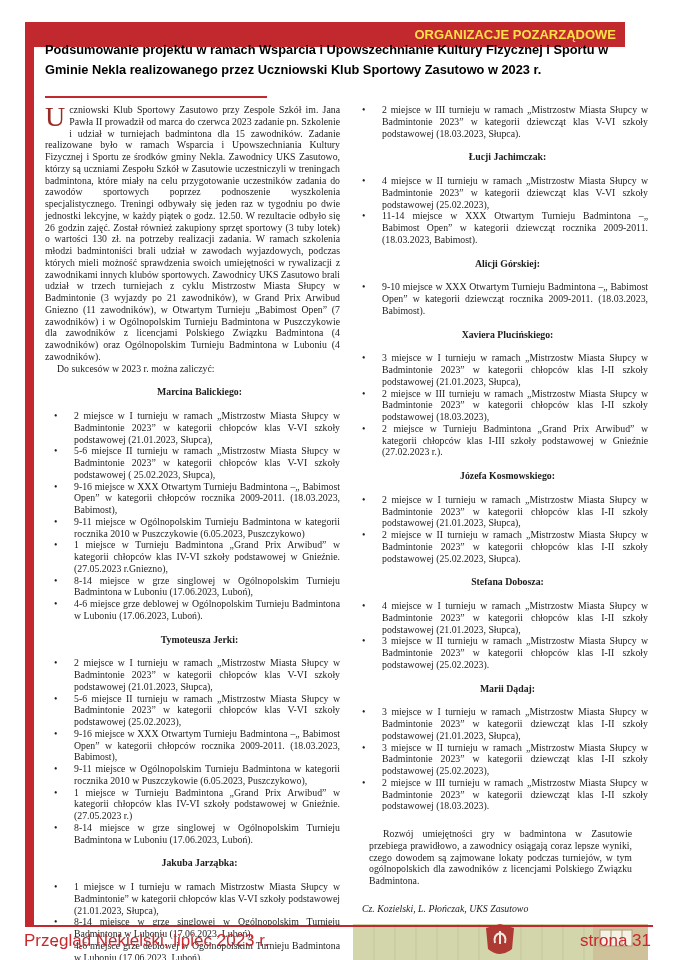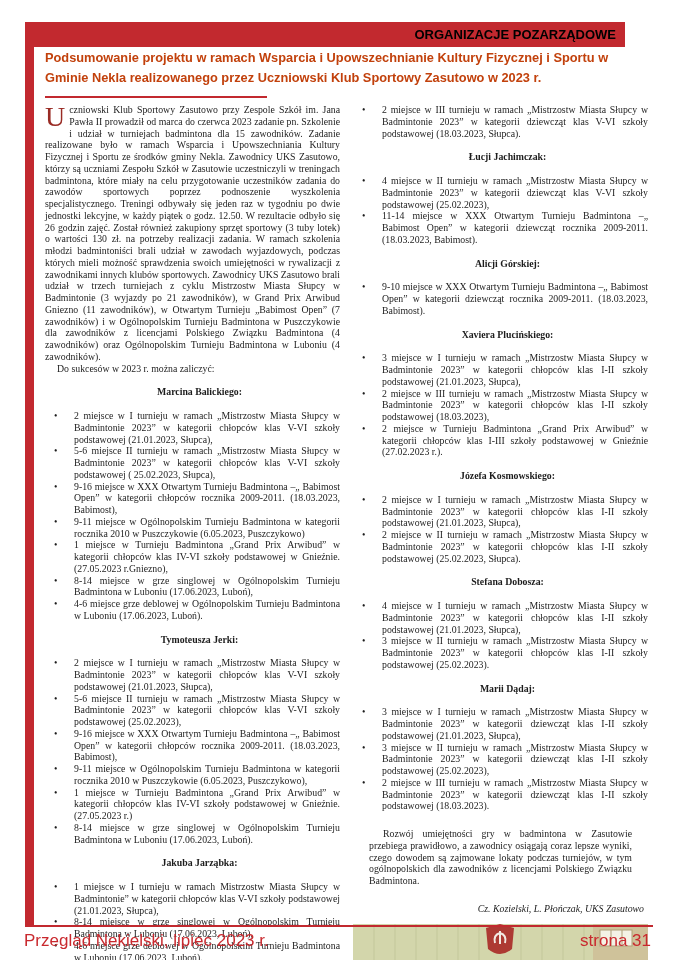--- a/index.html
+++ b/index.html
@@ -1,46 +1,46 @@
 <!DOCTYPE html>
 <html><head>
 <meta charset="utf-8">
 <style>
   html,body{margin:0;padding:0;background:#ffffff;}
   .page{position:relative;width:679px;height:960px;background:#fff;overflow:hidden;
         font-family:"Liberation Serif","DejaVu Serif",serif;color:#1c1c1c;}
 
   
   .band{position:absolute;left:25px;top:22px;width:600px;height:25px;background:#c2292f;
-        color:#000000;font-family:"Liberation Sans","DejaVu Sans",sans-serif;font-weight:bold;
+        color:#fde047;font-family:"Liberation Sans","DejaVu Sans",sans-serif;font-weight:bold;
         font-size:13px;line-height:25px;text-align:right;padding-right:9px;box-sizing:border-box;}
 
   
   .leftbar{position:absolute;left:25px;top:22px;width:9px;height:903px;background:#c2292f;}
 
   
-  .title{position:absolute;left:45px;top:48px;width:606px;color:#c2410c;
+  .title{position:absolute;left:45px;top:40px;width:606px;color:#000000;
          font-family:"Liberation Sans","DejaVu Sans",sans-serif;font-weight:bold;
          font-size:12.8px;line-height:19.5px;}
   .title-rule{position:absolute;left:45px;top:96px;width:222px;height:2px;background:#c2292f;}
 
   
   .article{position:absolute;left:45px;top:104px;width:603px;display:flex;gap:13px;
            font-size:9.8px;line-height:11.75px;text-align:justify;}
   .col{width:295px;}
 
   .intro{margin:0;}
   .dropcap{float:left;font-size:28px;line-height:23px;color:#992b24;margin:1px 4px 0 0;}
 
   .blk-lead{margin:0;text-indent:12px;}
   .blk-heading{margin:12px;padding-left:14px;font-size:inherit;line-height:inherit;font-weight:bold;text-align:center;}
   .blk-bullet{margin:0;position:relative;padding-left:29px;}
   .blk-bullet::before{content:"\2022";position:absolute;left:9px;top:0;}
   .blk-closing{margin:16px;text-indent:14px;}
-  .blk-signature{margin:0;font-style:italic;text-align:right;padding-right:4px;}
+  .blk-signature{margin:9px;font-style:italic;padding-right:4px;}
 
   
   .photo{margin:9px 0 0 0;width:295px;height:166px;display:block;}
   .photo svg{display:block;}
 
   
   .footline{position:absolute;left:25px;top:925px;width:628px;height:2px;background:#c2292f;}
   .foot-left{position:absolute;left:24px;top:931px;color:#c9292e;
              font-family:"Liberation Sans","DejaVu Sans",sans-serif;font-size:17px;}
   .foot-right{position:absolute;right:28px;top:931px;color:#c9292e;

